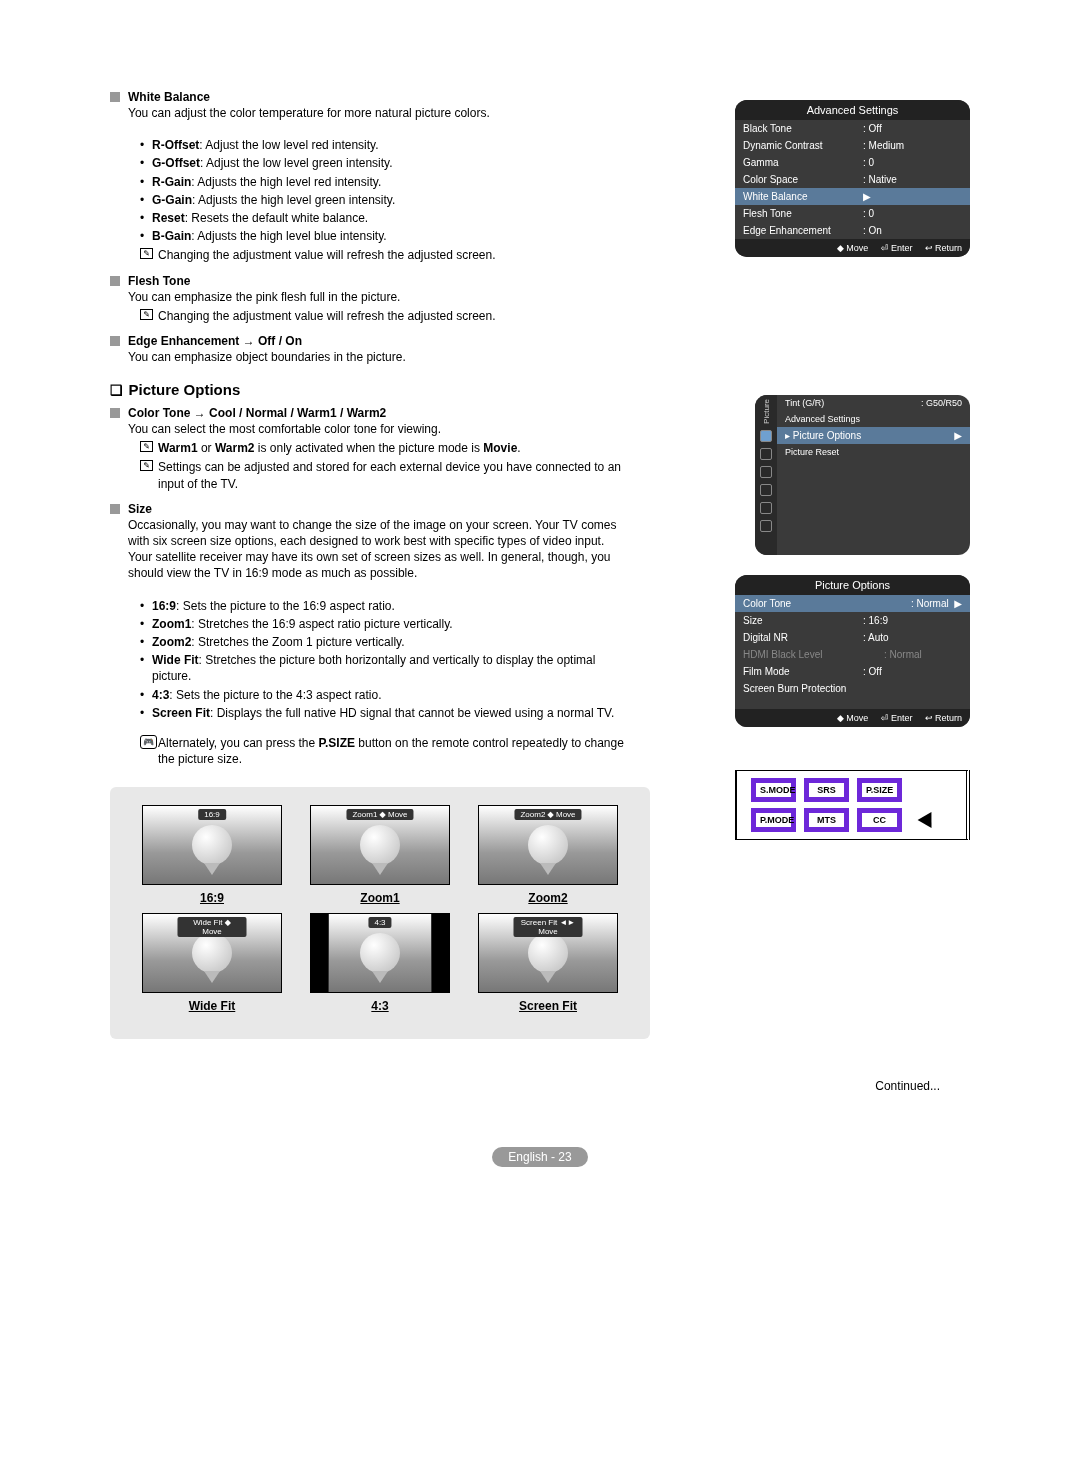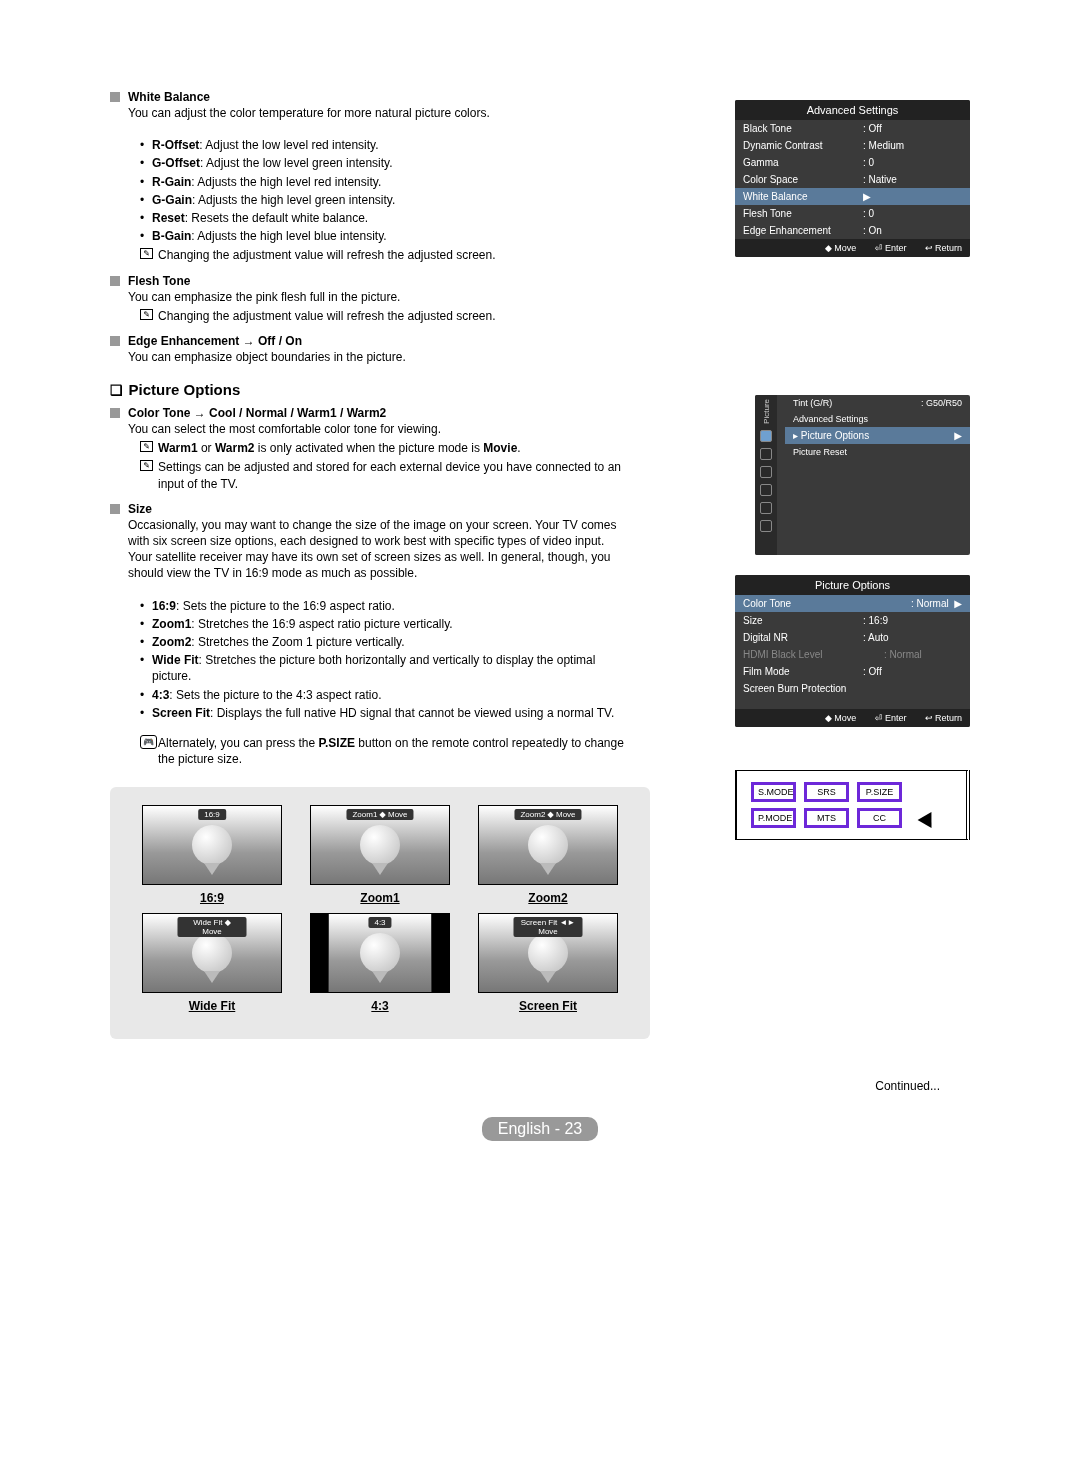--- a/index.html
+++ b/index.html
@@ -11,50 +11,50 @@
   .item-head { font-weight: bold; display: flex; }
   .gray-sq { display: inline-block; width: 10px; height: 10px; background: #999; margin-right: 8px; margin-top: 2px; flex-shrink: 0; }
   .item-desc { margin-left: 18px; margin-top: 1px; line-height: 1.35; }
   .sub-ul { list-style: none; margin-left: 30px; margin-top: 16px; }
   .sub-ul li { position: relative; padding-left: 12px; margin-bottom: 2px; line-height: 1.35; }
   .sub-ul li::before { content: "•"; position: absolute; left: 0; }
   .note { margin-left: 30px; margin-top: 3px; line-height: 1.35; position: relative; padding-left: 18px; }
   .note-icon { position: absolute; left: 0; top: 0; border: 1px solid #000; border-radius: 3px; font-size: 9px; padding: 0 2px; }
   .note-icon-sq { position: absolute; left: 0; top: 1px; border: 1px solid #000; font-size: 8px; width: 13px; height: 11px; text-align: center; line-height: 10px; }
   .bold { font-weight: bold; }
-  .osd-panel { position: absolute; background: #3a3a3a; color: #fff; font-size: 10px; border-radius: 2px; overflow: hidden; }
+  .osd-panel { position: absolute; background: #3a3a3a; color: #fff; font-size: 10px; border-radius: 12px; overflow: hidden; }
   .osd-header { background: #222; text-align: center; padding: 4px 0; font-size: 11px; }
   .osd-row { display: flex; padding: 3px 8px; }
   .osd-label { width: 120px; }
   .osd-val { }
   .osd-highlight { background: #5a7a9a; }
   .osd-footer { background: #222; text-align: right; padding: 4px 8px; font-size: 9px; }
-  .osd-footer span { margin-left: 16px; }
+  .osd-footer span { margin-left: 10px; }
   .arrow-r { float: right; }
   .osd1 { top: 100px; right: 110px; width: 235px; }
   .osd2 { top: 395px; right: 110px; width: 215px; }
   .osd3 { top: 575px; right: 110px; width: 235px; }
   .remote-box { position: absolute; top: 770px; right: 110px; width: 235px; height: 70px; border: 1px solid #000; border-left: 2px solid #000; border-right: 4px double #000; display: flex; flex-wrap: wrap; gap: 6px 8px; padding: 10px 44px 10px 14px; align-content: center; }
-  .remote-btn { border: 3px solid #6d28d9; font-size: 9px; padding: 2px 4px; width: 45px; text-align: center; }
+  .remote-btn { border: 5px solid #6d28d9; font-size: 9px; padding: 2px 4px; width: 45px; text-align: center; font-weight: bold; }
   .remote-cursor { position: absolute; right: 30px; bottom: 10px; width: 0; height: 0; border-left: 8px solid transparent; border-right: 8px solid transparent; border-top: 14px solid #000; transform: rotate(-30deg); }
   .size-grid { background: #e8e8e8; border-radius: 6px; padding: 18px; margin-top: 20px; width: 540px; }
   .size-row { display: flex; justify-content: space-around; margin-bottom: 8px; }
   .size-cell { width: 150px; text-align: center; }
   .thumb { width: 140px; height: 80px; border: 1px solid #000; background: linear-gradient(#fff 0%, #ccc 30%, #999 60%, #777 100%); margin: 0 auto 6px auto; position: relative; overflow: hidden; display: flex; align-items: center; justify-content: center; }
   .thumb-inner-43 { width: 75%; height: 100%; background: linear-gradient(#fff 0%, #ccc 30%, #999 60%, #777 100%); border-left: 1px solid #333; border-right: 1px solid #333; }
   .thumb-badge { position: absolute; top: 3px; left: 50%; transform: translateX(-50%); background: #333; color: #fff; font-size: 8px; padding: 1px 6px; border-radius: 2px; }
   .balloon { width: 40px; height: 40px; border-radius: 50%; background: radial-gradient(circle at 35% 30%, #fff, #bbb); position: relative; }
   .balloon::after { content: ""; position: absolute; bottom: -10px; left: 50%; transform: translateX(-50%); width: 0; height: 0; border-left: 8px solid transparent; border-right: 8px solid transparent; border-top: 12px solid #bbb; }
   .size-label { font-weight: bold; text-decoration: underline; font-size: 12px; }
   .continued { text-align: right; margin-top: 40px; padding-right: 30px; }
   .page-footer { text-align: center; margin-top: 24px; }
-  .page-pill { display: inline-block; background: #999; color: #fff; border-radius: 10px; padding: 3px 16px; font-size: 16px; }
+  .page-pill { display: inline-block; background: #999; color: #fff; border-radius: 10px; padding: 3px 16px; font-size: 12px; margin-top: 30px; }
   .osd2-side { background: #2a2a2a; width: 22px; float: left; height: 160px; display: flex; flex-direction: column; align-items: center; padding-top: 4px; gap: 6px; font-size: 8px; color: #ccc; }
   .osd2-side div { writing-mode: horizontal-tb; }
-  .osd2-main { margin-left: 30px; }
+  .osd2-main { margin-left: 22px; }
   .osd2-suprow { display: flex; justify-content: space-between; padding: 3px 8px; font-size: 9px; }
   .side-icon { width: 12px; height: 12px; border: 1px solid #888; border-radius: 2px; }
   .dimmed { color: #888; gap: 21px; }
 </style>
 </head>
 <body>
 
 <div class="col-main">
 
   <div class="item-block">

